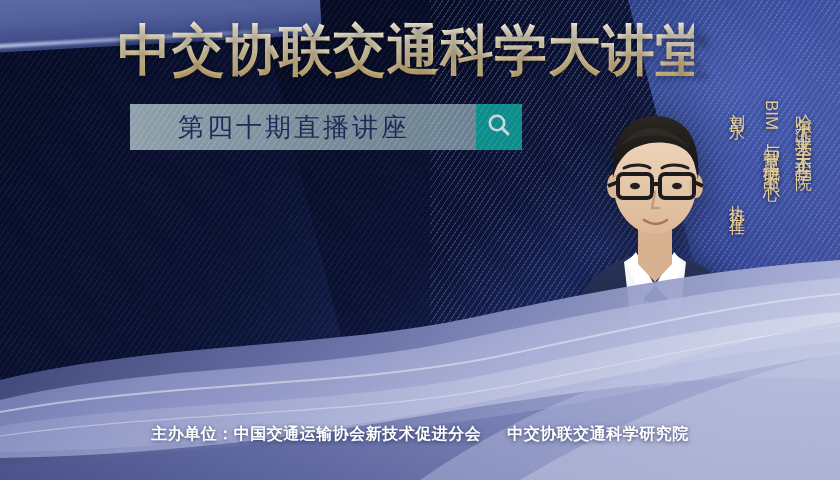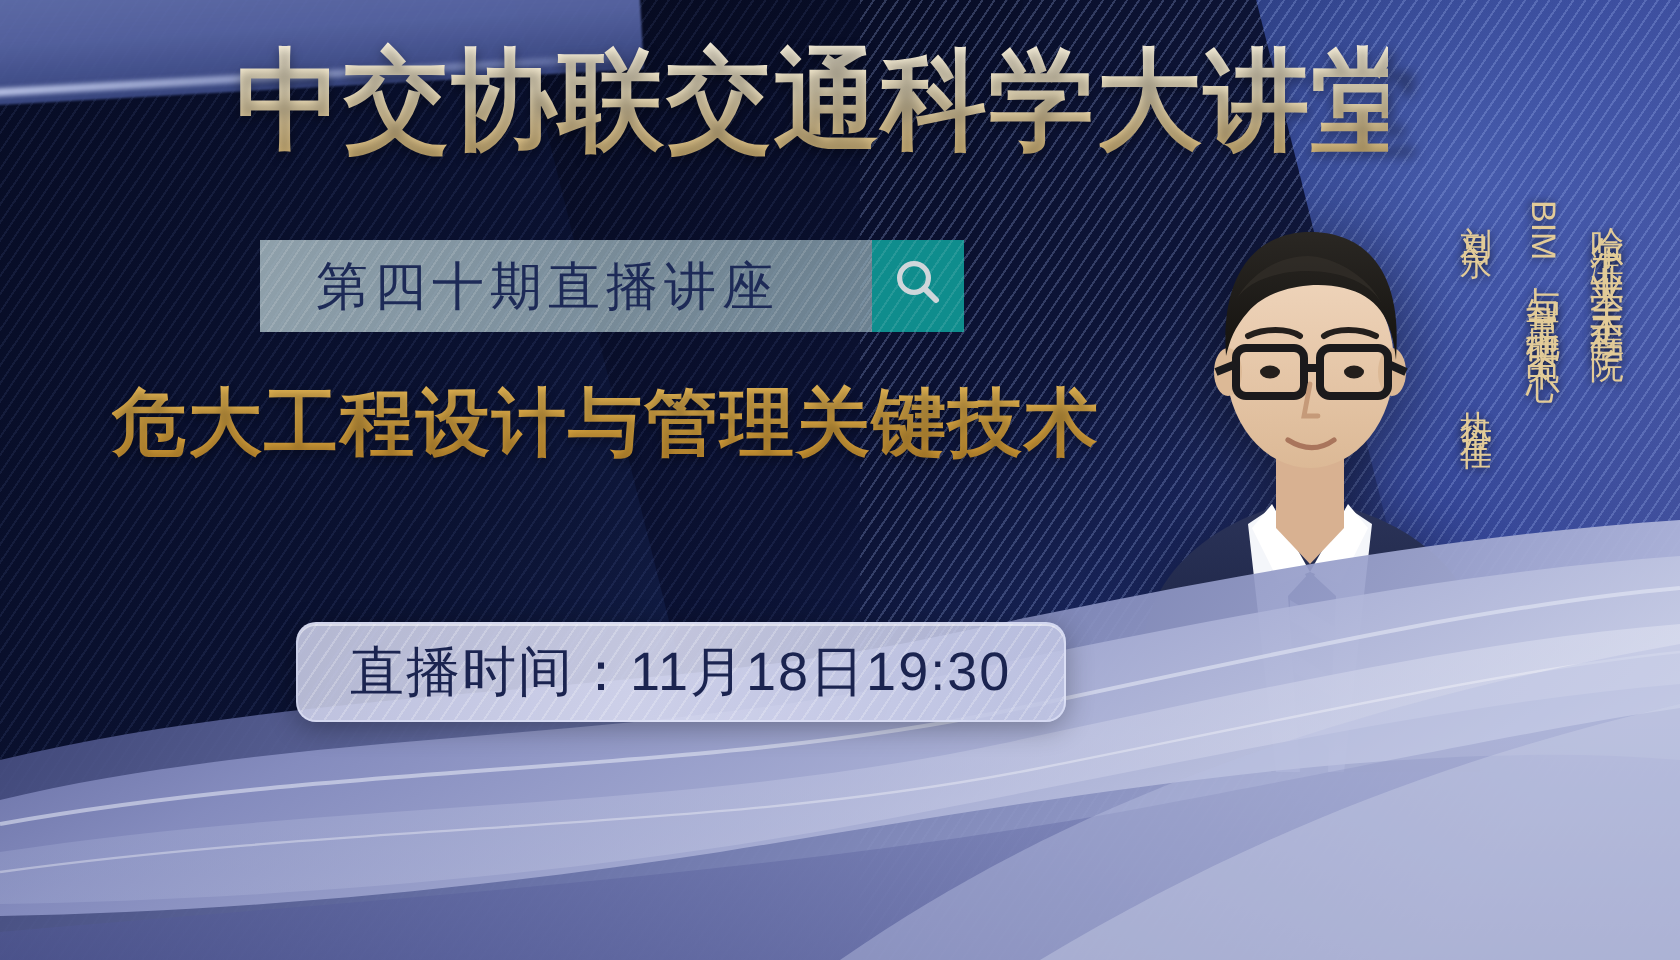--- a/index.html
+++ b/index.html
@@ -125,22 +125,22 @@
     color: transparent;
     -webkit-text-fill-color: transparent;
     text-shadow: 0 2px 6px rgba(0,0,0,.35);
     transform: scaleX(0.96);
     transform-origin: left center;
   }
 
   
   .subtitle-bar {
     position: absolute;
-    left: 130px; top: 120px;
-    width: 352px; height: 46px;
+    left: 130px; top: 104px;
+    width: 392px; height: 46px;
     display: flex;
     align-items: stretch;
   }
   .subtitle-plate {
     flex: 1;
     background: linear-gradient(100deg, rgba(176,196,202,0.80), rgba(158,182,190,0.74) 60%, rgba(145,172,182,0.72));
     display: flex;
     align-items: center;
     justify-content: center;
     position: relative;
@@ -403,30 +403,29 @@
     <div class="search-box">
       <span>
         <svg width="26" height="26" viewBox="0 0 26 26">
           <circle cx="11" cy="11" r="7.2" fill="none" stroke="#cfd6da" stroke-width="2.6"></circle>
           <line x1="16.2" y1="16.2" x2="22" y2="22" stroke="#cfd6da" stroke-width="3" stroke-linecap="round"></line>
         </svg>
       </span>
     </div>
   </div>
 
-  <div class="topic">危大工程设计与管理关键技术</div>
-
-  <div class="time-pill">
-    <span class="time-text">直播时间：11月18日19:30</span>
-  </div>
+
 
   <div class="vcol vcol-name">刘昌永</div>
 
   <div class="vcol vcol-role">执行主任</div>
 
   <div class="vcol vcol-center">
     <span class="latin">BIM</span><span>与智慧工地研究中心</span>
   </div>
 
   <div class="vcol vcol-school">哈尔滨工业大学土木工程学院</div>
 
+  <div class="footer">
+    <span>主办单位：</span><span>中国交通运输协会新技术促进分会</span><span class="gap"></span><span>中交协联交通科学研究院</span>
+  </div>
 
 </div>
 
 </body></html>

